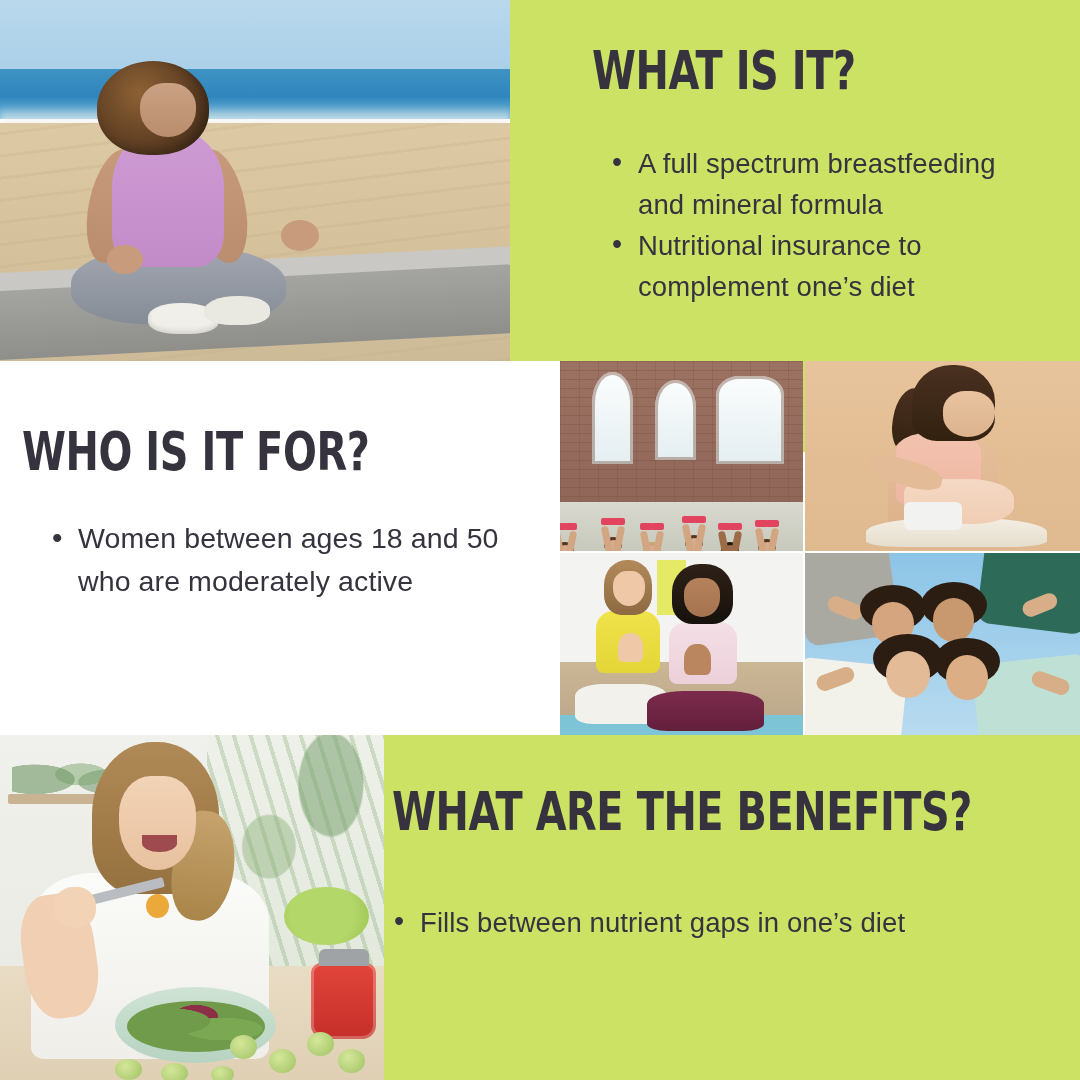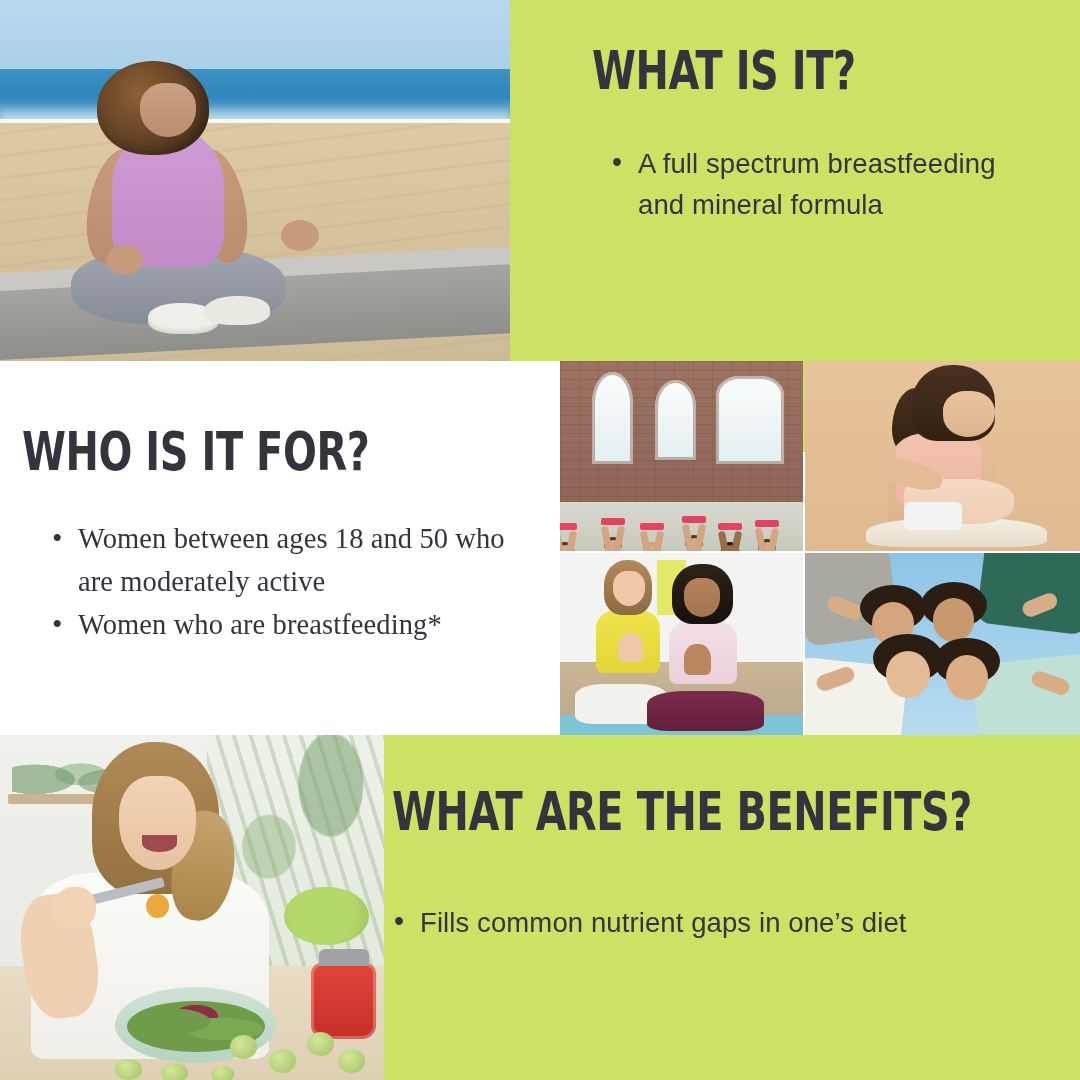--- a/index.html
+++ b/index.html
@@ -60,21 +60,21 @@
     position:absolute; left:128px; top:143px; width:404px;
     font-size:27.5px; line-height:41px;
   }
   #panel-what-is-it ul.bullets li + li { margin-top:0px; }
 
   
   #panel-who { left:0; top:361px; width:560px; height:374px; background:#ffffff; }
   #panel-who .heading { font-size:54px; position:absolute; left:22px; top:64px; }
   #panel-who ul.bullets {
     position:absolute; left:78px; top:156px; width:440px;
-    font-size:28.5px; line-height:43px;font-family:Liberation Serif, serif;
+    font-size:28.5px; line-height:43px;
   }
 
   #grid-middle { left:560px; top:361px; width:520px; height:374px; }
   .grid-cell { position:absolute; overflow:hidden; }
   #photo-gym       { left:0;   top:0;   width:243px; height:190px; }
   #photo-nursing   { left:245px; top:0; width:275px; height:190px; }
   #photo-yoga      { left:0;   top:192px; width:243px; height:182px; }
   #photo-friends   { left:245px; top:192px; width:275px; height:182px; }
 
   
@@ -485,28 +485,28 @@
     <div class="hand-l"></div>
     <div class="hand-r"></div>
     <div class="shoe1"></div>
     <div class="shoe2"></div>
   </div>
 
   <div class="panel green" id="panel-what-is-it">
     <div class="heading">WHAT IS IT?</div>
     <ul class="bullets">
       <li>A full spectrum breastfeeding and mineral formula</li>
+      <li>Nutritional insurance to complement one’s diet</li>
     </ul>
   </div>
 
   <div class="panel" id="panel-who">
     <div class="heading">WHO IS IT FOR?</div>
     <ul class="bullets">
       <li>Women between ages 18 and 50 who are moderately active</li>
-      <li>Women who are breastfeeding*</li>
     </ul>
   </div>
 
   <div class="panel" id="grid-middle">
 
     <div class="grid-cell" id="photo-gym">
       <div class="wall"></div>
       <div class="win w1"></div>
       <div class="win w2"></div>
       <div class="win w3"></div>
@@ -655,17 +655,17 @@
     <div class="sprout" style="left:80%;bottom:7%;width:7%;height:7%;"></div>
     <div class="sprout" style="left:88%;bottom:2%;width:7%;height:7%;"></div>
     <div class="sprout" style="left:30%;bottom:0%;width:7%;height:6%;"></div>
     <div class="sprout" style="left:42%;bottom:-1%;width:7%;height:6%;"></div>
     <div class="sprout" style="left:55%;bottom:-1%;width:6%;height:5%;"></div>
   </div>
 
   <div class="panel green" id="panel-benefits">
     <div class="heading">WHAT ARE THE BENEFITS?</div>
     <ul class="bullets">
-      <li>Fills common nutrient gaps in one’s diet</li>
+      <li>Fills between nutrient gaps in one’s diet</li>
     </ul>
   </div>
 
 </div>
 
 </body></html>

